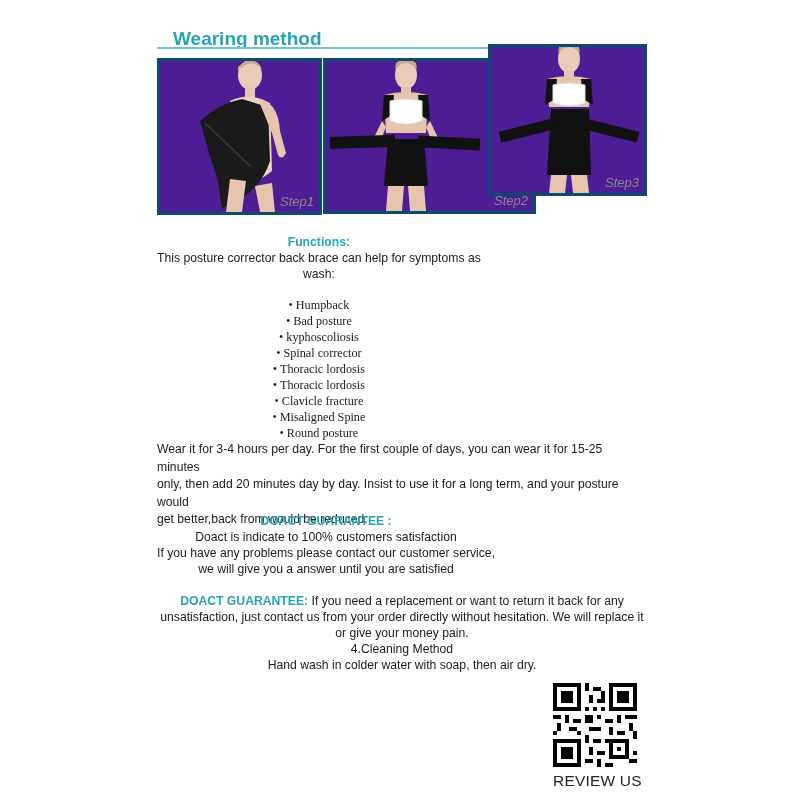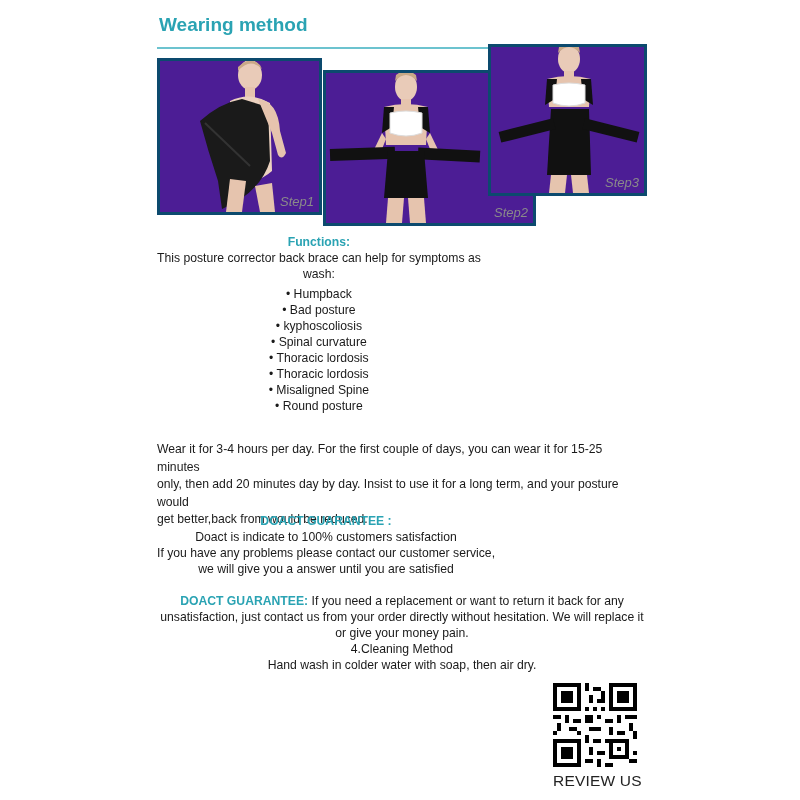--- a/index.html
+++ b/index.html
@@ -2,35 +2,35 @@
 <html><head>
 <meta charset="utf-8">
 <style>
   html, body { margin: 0; padding: 0; }
   body {
     width: 800px; height: 800px; background: #ffffff; position: relative;
     font-family: "Liberation Sans", sans-serif; color: #1a1a1a; overflow: hidden;
   }
   .title {
     position: absolute; left: 159px; top: 14px; font-size: 19px; font-weight: bold;
-    color: #2aa3b3; margin: 0;
+    color: #2aa3b3; margin: 14px;
   }
   .rule {
     position: absolute; left: 157px; top: 47px; width: 484px; height: 2px; background: #6cc3cf;
   }
   .frame {
     position: absolute; border: 3px solid #0c4a6e; background: #4c1d95; overflow: hidden;
   }
   .frame svg { position: absolute; left: 0; top: 0; }
   .step-label {
     position: absolute; right: 5px; bottom: 3px; font-size: 13px; font-style: italic; color: #8a8a8a;
   }
   .text-block { position: absolute; left: 157px; font-size: 12.2px; line-height: 16px; text-align: center; }
   .accent { color: #2aa3b3; font-weight: bold; }
-  .list { margin: 4px; padding: 0; list-style: none; }
+  .list { margin: 15px; padding: 0; list-style: none; font-family: Liberation Serif, serif; }
   .list li::before { content: "• "; }
   .para { position: absolute; left: 157px; width: 490px; font-size: 12.2px; line-height: 17.5px; }
   .qr { position: absolute; left: 553px; top: 683px; width: 84px; height: 84px; }
   .review { position: absolute; left: 553px; top: 772px; font-size: 15.5px; color: #222; letter-spacing: 0.2px; }
 </style>
 </head>
 <body>
 
 <h1 class="title">Wearing method</h1>
 <div class="rule"></div>
@@ -43,21 +43,21 @@
     <path d="M70 40 Q90 30 110 42 L112 110 Q95 125 72 120 Z" fill="#ecd2c0"></path>
     <path d="M40 60 Q60 42 82 38 L108 46 L110 100 Q100 132 62 148 L58 120 Q48 90 40 60Z" fill="#1a1a1a"></path>
     <path d="M45 62 L90 105" stroke="#333" stroke-width="2"></path>
     <path d="M98 38 Q118 40 120 70 L126 92 Q122 100 118 94 L112 72 Z" fill="#e6c4ae"></path>
     <path d="M95 125 L100 151 L115 151 L112 122Z" fill="#e6c4ae"></path>
     <path d="M70 118 L66 151 L82 151 L86 120Z" fill="#e6c4ae"></path>
   </svg>
   <span class="step-label">Step1</span>
 </div>
 
-<div class="frame" style="left:323px;top:70px;width:159px;height:150px;padding-left:48px;">
+<div class="frame" style="left:323px;top:58px;width:159px;height:150px;padding-left:48px;">
   <svg width="159" height="150" viewBox="0 0 159 150">
     <ellipse cx="80" cy="14" rx="11" ry="14" fill="#e9cbb8"></ellipse>
     <path d="M69 8 Q80 -4 91 8 L90 2 Q80 -6 70 2Z" fill="#c9a987"></path>
     <rect x="75" y="26" width="10" height="8" fill="#e6c4ae"></rect>
     <path d="M58 34 Q80 28 102 34 L100 72 L60 72Z" fill="#e6c4ae"></path>
     <path d="M58 34 L68 34 L66 54 L56 60Z" fill="#111"></path>
     <path d="M92 34 L102 34 L104 60 L94 54Z" fill="#111"></path>
     <path d="M64 40 Q80 36 96 40 L96 60 Q80 66 64 60Z" fill="#ffffff" stroke="#ddd" stroke-width="1"></path>
     <path d="M56 60 L44 85 L52 86 L60 66Z" fill="#e6c4ae"></path>
     <path d="M104 60 L116 85 L108 86 L100 66Z" fill="#e6c4ae"></path>
@@ -89,23 +89,24 @@
 </div>
 
 <div class="text-block" style="top:234px;">
   <div class="accent">Functions:</div>
   <div>This posture corrector back brace can help for symptoms as</div>
   <div>wash:</div>
   <ul class="list">
     <li>Humpback</li>
     <li>Bad posture</li>
     <li>kyphoscoliosis</li>
-    <li>Spinal curvature</li>
+    <li>Spinal corrector</li>
     <li>Thoracic lordosis</li>
     <li>Thoracic lordosis</li>
+    <li>Clavicle fracture</li>
     <li>Misaligned Spine</li>
     <li>Round posture</li>
   </ul>
 </div>
 
 <div class="para" style="top:441px;">
   <div>Wear it for 3-4 hours per day. For the first couple of days, you can wear it for 15-25 minutes</div>
   <div>only, then add 20 minutes day by day. Insist to use it for a long term, and your posture would</div>
   <div>get better,back from would be reduced.</div>
 </div>

